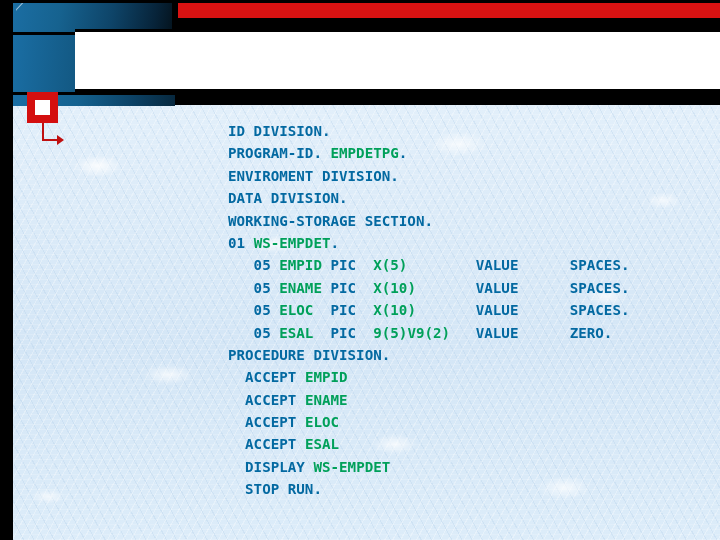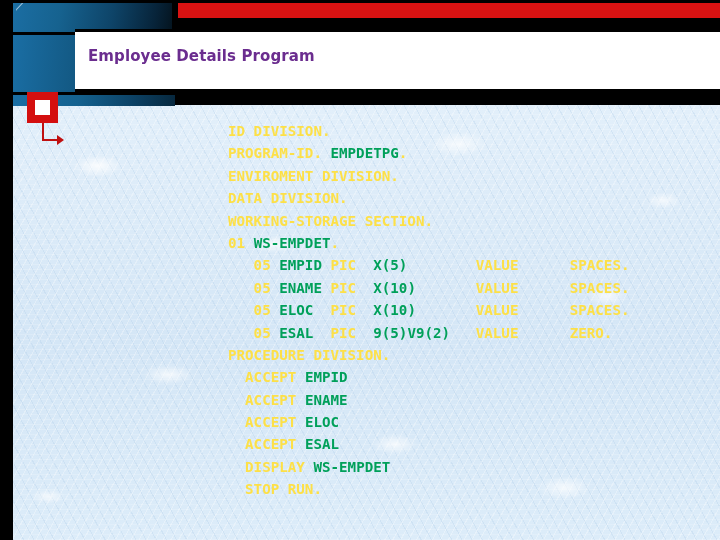--- a/index.html
+++ b/index.html
@@ -184,39 +184,38 @@
     left: 228px;
     top: 120px;
     font-family: "DejaVu Sans Mono", monospace;
     font-size: 14.2px;
     font-weight: bold;
     line-height: 22.4px;
     white-space: pre;
     letter-spacing: 0px;
   }
   .code-line { height: 22.4px; }
-  .kw  { color: #fde047; }
+  .kw  { color: #0369a1; }
   .id  { color: #00a05a; margin-top: 16px; }
 </style>
 </head>
 <body>
 
 <div id="slide">
 
   <div class="bg-paper"></div>
 
   <div class="top-red-bar"></div>
 
   <div class="blue-panel-top"></div>
   <div class="blue-panel-diag"></div>
   <div class="blue-panel-body"></div>
   <div class="blue-bar-lower"></div>
 
   <div class="title-plate"></div>
-  <div class="title-text">Employee Details Program</div>
 
   <div class="marker-square">
     <div class="marker-square-inner"></div>
   </div>
   <div class="marker-arrow-v"></div>
   <div class="marker-arrow-h"></div>
   <div class="marker-arrow-head"></div>
 
   <div class="left-strip"></div>
 

